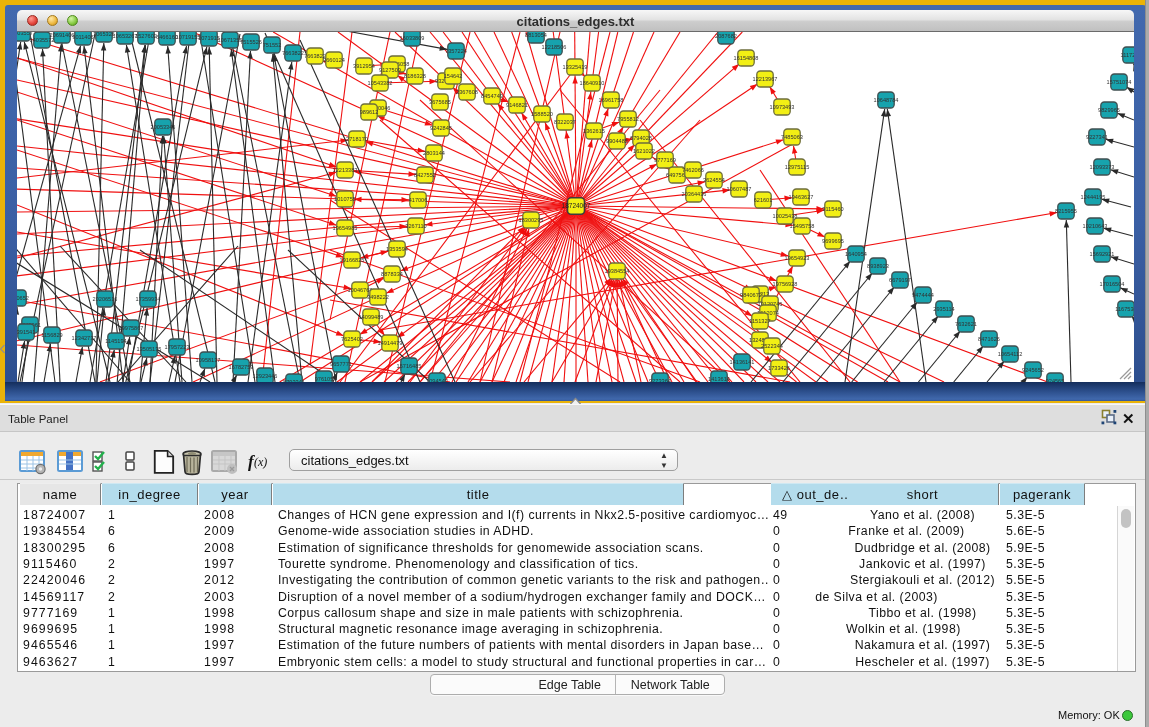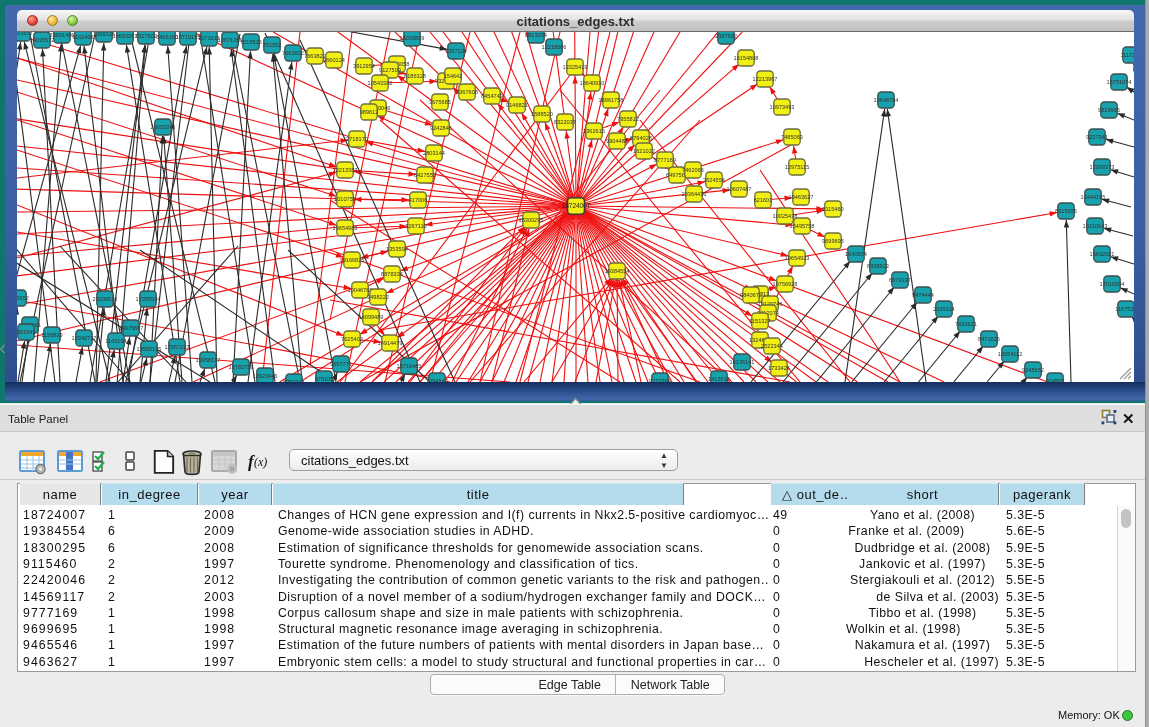--- a/index.html
+++ b/index.html
@@ -1,15 +1,15 @@
 <!DOCTYPE html>
 <html><head><meta charset="utf-8"><style>
 * { margin:0; padding:0; box-sizing:border-box; }
 html,body { width:1149px; height:727px; overflow:hidden; font-family:"Liberation Sans", sans-serif; }
-#desk { position:relative; width:1149px; height:727px; background:#0f766e; }
+#desk { position:relative; width:1149px; height:727px; background:#eab308; }
 
 #frame { position:absolute; left:5px; top:5px; width:1141px; height:396px;
   background:linear-gradient(180deg,#4269ae 0%,#3a5fa4 55%,#2c4d8c 100%); border-radius:3px; }
 #fbottom { position:absolute; left:5px; top:382px; width:1141px; height:19px;
   background:linear-gradient(180deg,#142e5c 0%,#2a4c88 45%,#4068ac 90%,#35589a 100%); }
 #titlebar { position:absolute; left:17px; top:10px; width:1117px; height:22px;
   background:linear-gradient(180deg,#f7f7f7 0%,#e3e3e3 45%,#cdcdcd 55%,#c0c0c0 100%);
   border-radius:5px 5px 0 0; border-bottom:1px solid #6b6b6b; }
 #titlebar .title { position:absolute; width:100%; text-align:center; top:4px; font-size:13px; font-weight:bold; color:#2e2e2e; }
 .tl { position:absolute; top:4.5px; width:11px; height:11px; border-radius:50%; }
@@ -1117,21 +1117,21 @@
       <span style="left:773px">0</span>
       <span style="left:846px;width:153px;text-align:center">Stergiakouli et al. (2012)</span>
       <span style="left:1006px">5.5E-5</span>
     </div>
 <div class="trow" style="top:589.5px">
 <span style="left:23px;letter-spacing:1.05px">14569117</span>
       <span style="left:108px">2</span>
       <span style="left:204px;letter-spacing:0.9px">2003</span>
       <span style="left:278px;width:491px;overflow:hidden">Disruption of a novel member of a sodium/hydrogen exchanger family and DOCK…</span>
       <span style="left:773px">0</span>
-      <span style="left:846px;width:153px;text-align:right">de Silva et al. (2003)</span>
+      <span style="left:800px;width:153px;text-align:center">de Silva et al. (2003)</span>
       <span style="left:1006px">5.3E-5</span>
     </div>
 <div class="trow" style="top:605.8px">
 <span style="left:23px;letter-spacing:1.05px">9777169</span>
       <span style="left:108px">1</span>
       <span style="left:204px;letter-spacing:0.9px">1998</span>
       <span style="left:278px;width:491px;overflow:hidden">Corpus callosum shape and size in male patients with schizophrenia.</span>
       <span style="left:773px">0</span>
       <span style="left:846px;width:153px;text-align:center">Tibbo et al. (1998)</span>
       <span style="left:1006px">5.3E-5</span>
@@ -1153,21 +1153,21 @@
       <span style="left:773px">0</span>
       <span style="left:846px;width:153px;text-align:center">Nakamura et al. (1997)</span>
       <span style="left:1006px">5.3E-5</span>
     </div>
 <div class="trow" style="top:654.7px">
 <span style="left:23px;letter-spacing:1.05px">9463627</span>
       <span style="left:108px">1</span>
       <span style="left:204px;letter-spacing:0.9px">1997</span>
       <span style="left:278px;width:491px;overflow:hidden">Embryonic stem cells: a model to study structural and functional properties in car…</span>
       <span style="left:773px">0</span>
-      <span style="left:846px;width:153px;text-align:right">Hescheler et al. (1997)</span>
+      <span style="left:846px;width:153px;text-align:center">Hescheler et al. (1997)</span>
       <span style="left:1006px">5.3E-5</span>
     </div>
   <div id="tabs">
       <div class="sel">Node Table</div>
       <div>Edge Table</div>
       <div>Network Table</div>
     </div>
   <span id="mem">Memory: OK</span>
     <span id="memdot"></span>
   <div id="rightstrip"></div>

